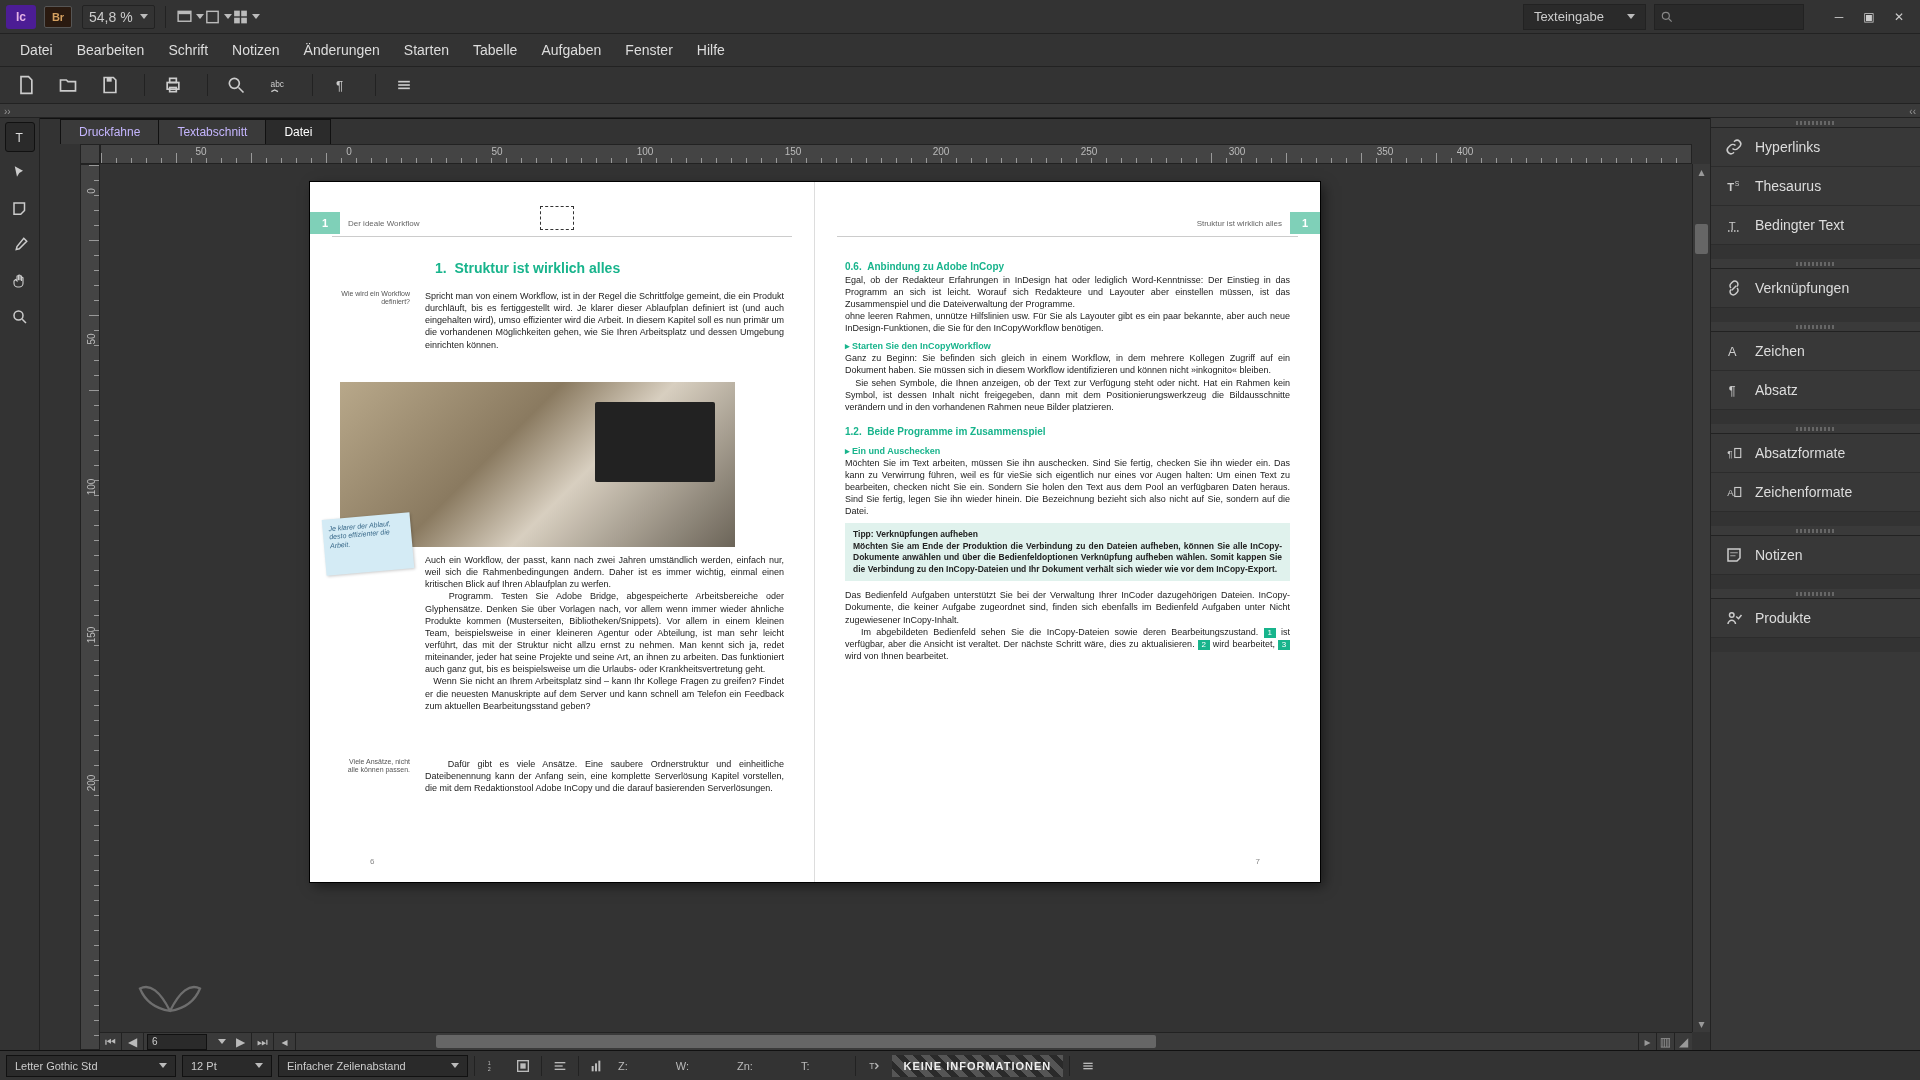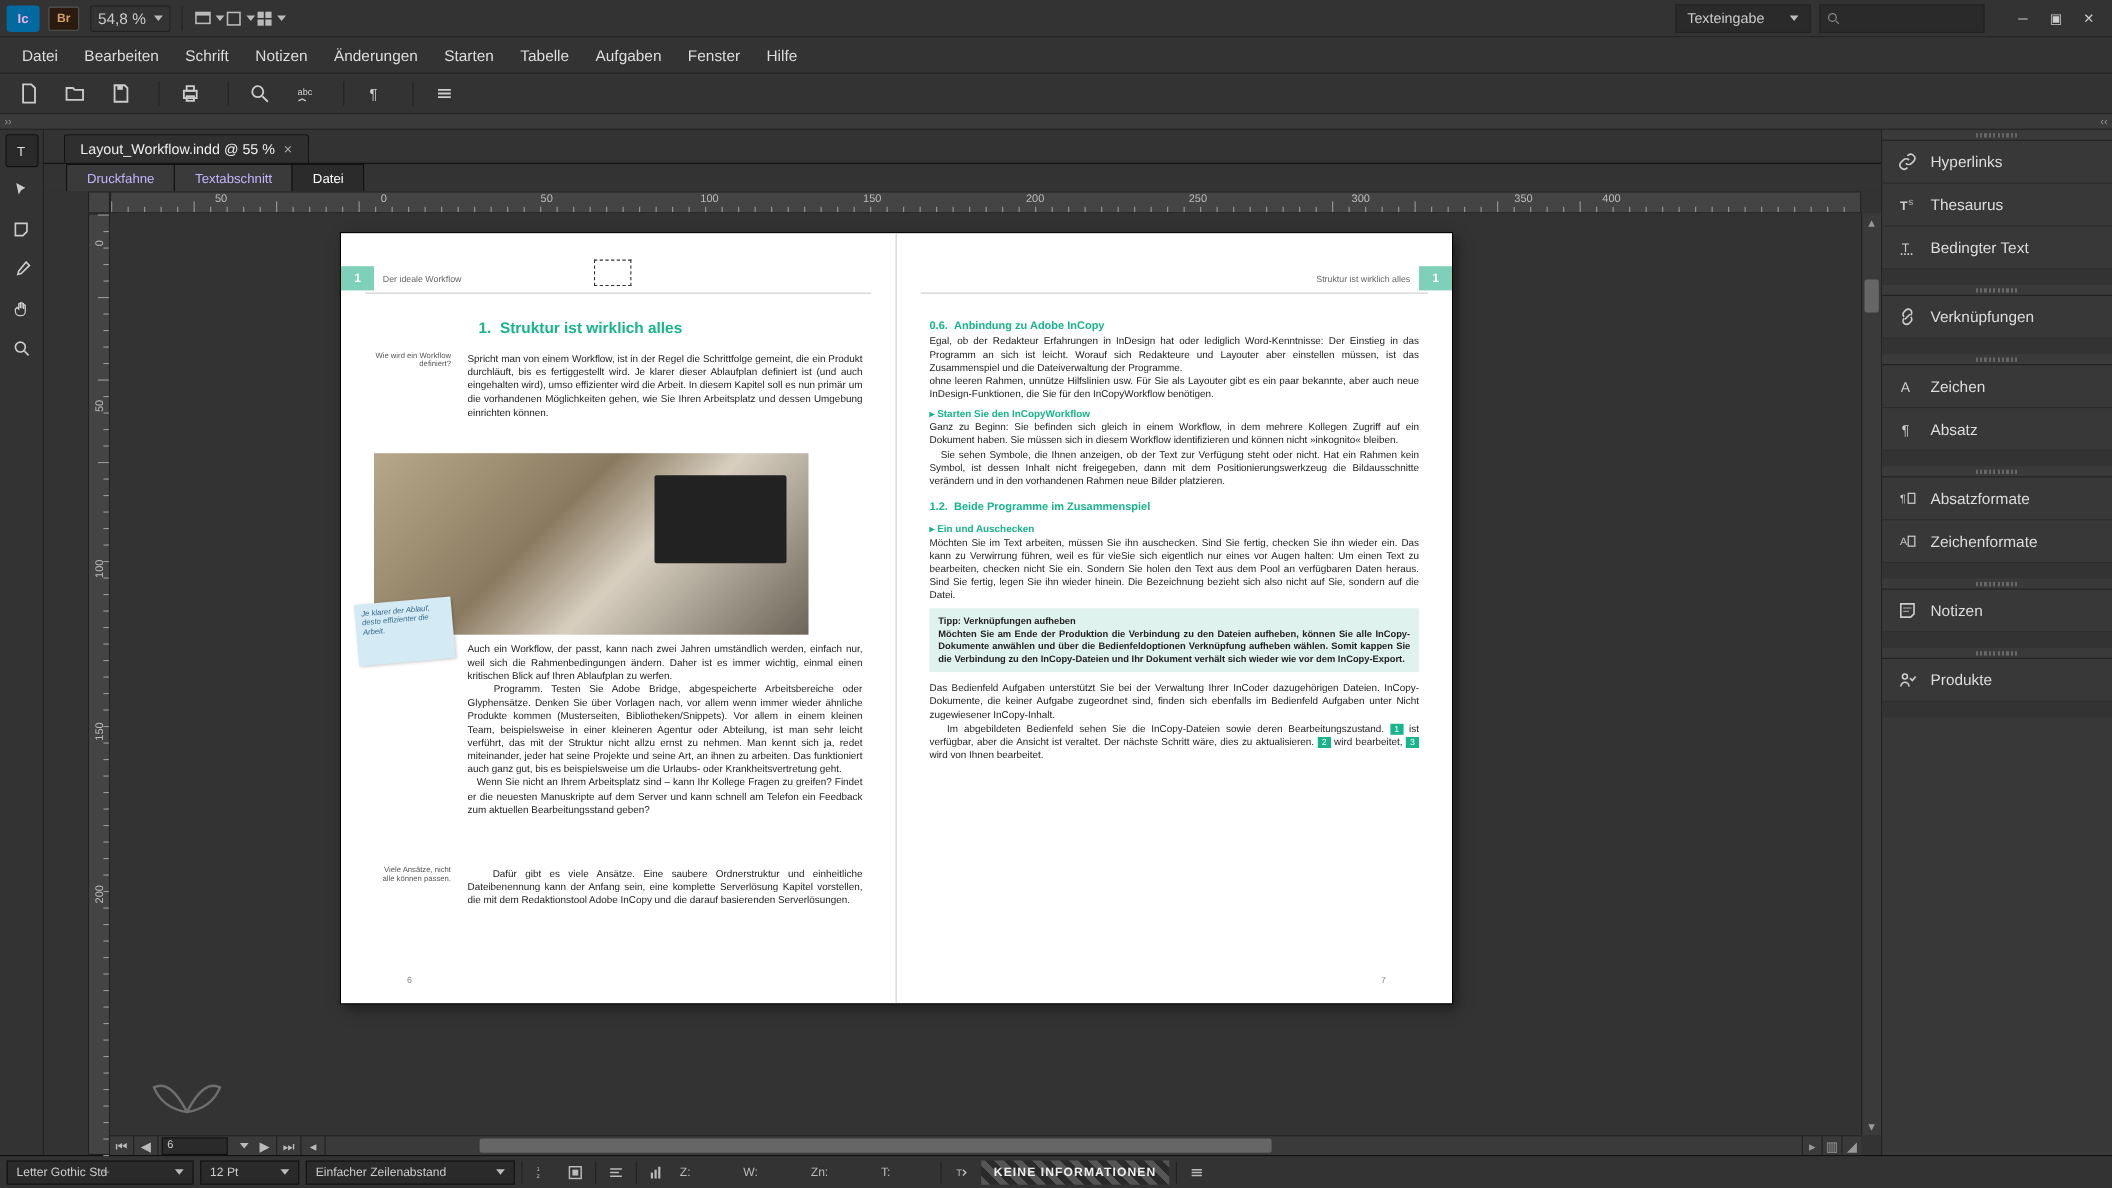--- a/index.html
+++ b/index.html
@@ -1,20 +1,20 @@
 <!DOCTYPE html>
 <html><head>
 <meta charset="utf-8">
 <style>
 * { margin: 0; padding: 0; box-sizing: border-box; font-family: "Segoe UI", Tahoma, sans-serif; }
 body { background: #333333; width: 1920px; height: 1080px; overflow: hidden; color: #ccc; font-size: 12px; user-select: none; }
 
 
 .titlebar { height: 34px; background: #333; display: flex; align-items: center; padding: 0 6px; border-bottom: 1px solid #222; }
-.app-icon { width: 30px; height: 24px; background: #0369a1; border-radius: 3px; display: flex; align-items: center; justify-content: center; font-weight: bold; color: #e6b3e6; font-size: 12px; margin-right: 8px; }
+.app-icon { width: 30px; height: 24px; background: #4c1d95; border-radius: 3px; display: flex; align-items: center; justify-content: center; font-weight: bold; color: #e6b3e6; font-size: 12px; margin-right: 8px; }
 .br-box { width: 28px; height: 22px; background: #2a1a10; border:1px solid #555; border-radius:2px; display:flex; align-items:center; justify-content:center; color:#d4a060; font-size:11px; font-weight:bold; margin-right:10px;}
 .zoom-display { display: flex; align-items: center; gap: 4px; color: #ccc; font-size: 14px; padding: 0 6px; border:1px solid #222; height:24px; border-radius:2px;}
 .tb-sep { width: 1px; height: 22px; background: #222; margin: 0 10px; }
 .tb-iconbtn { width: 28px; height: 24px; display: flex; align-items: center; justify-content: center; color: #bbb; }
 .tb-iconbtn svg { width: 18px; height: 18px; fill: #bbb; }
 .dd-arrow { width:0; height:0; border-left:4px solid transparent; border-right:4px solid transparent; border-top:5px solid #bbb; margin-left:3px;}
 .spacer { flex: 1; }
 .mode-select { background: #2a2a2a; border: 1px solid #222; padding: 4px 10px; color: #ccc; font-size: 13px; display:flex; align-items:center; gap:20px; height:26px;}
 .search-box { background: #2a2a2a; border: 1px solid #222; width: 150px; height: 26px; margin-left: 8px; display:flex; align-items:center; padding:0 5px;}
 .window-btns { display: flex; margin-left: 20px; }
@@ -275,26 +275,20 @@
       </div>
     <div class="tool">
         <svg viewBox="0 0 24 24">
           <circle cx="10" cy="10" r="6" fill="none" stroke="#ccc" stroke-width="2"></circle>
           <line x1="15" y1="15" x2="20" y2="20" stroke="#ccc" stroke-width="2"></line>
         </svg>
       </div>
   </div>
 
   <div class="center">
-    <div class="doctab-row">
-      <div class="doctab">
-        <span>Layout_Workflow.indd @ 55 %</span>
-        <span class="close">×</span>
-      </div>
-    </div>
     <div class="viewtabs">
       <div class="viewtab">Druckfahne</div>
       <div class="viewtab">Textabschnitt</div>
       <div class="viewtab active">Datei</div>
     </div>
 
     <div class="canvas-wrap">
       <div class="ruler-corner"></div>
       <div class="hruler" id="hruler">
           <div class="ticklbl" style="left: 100px;">50</div>

